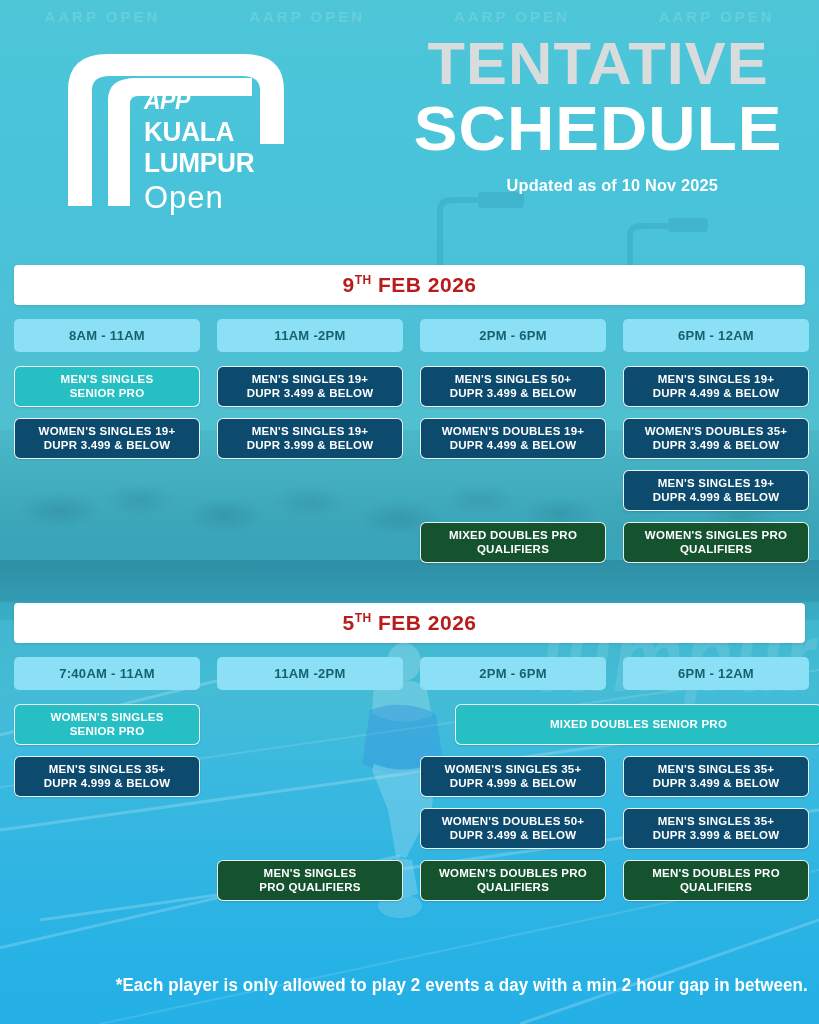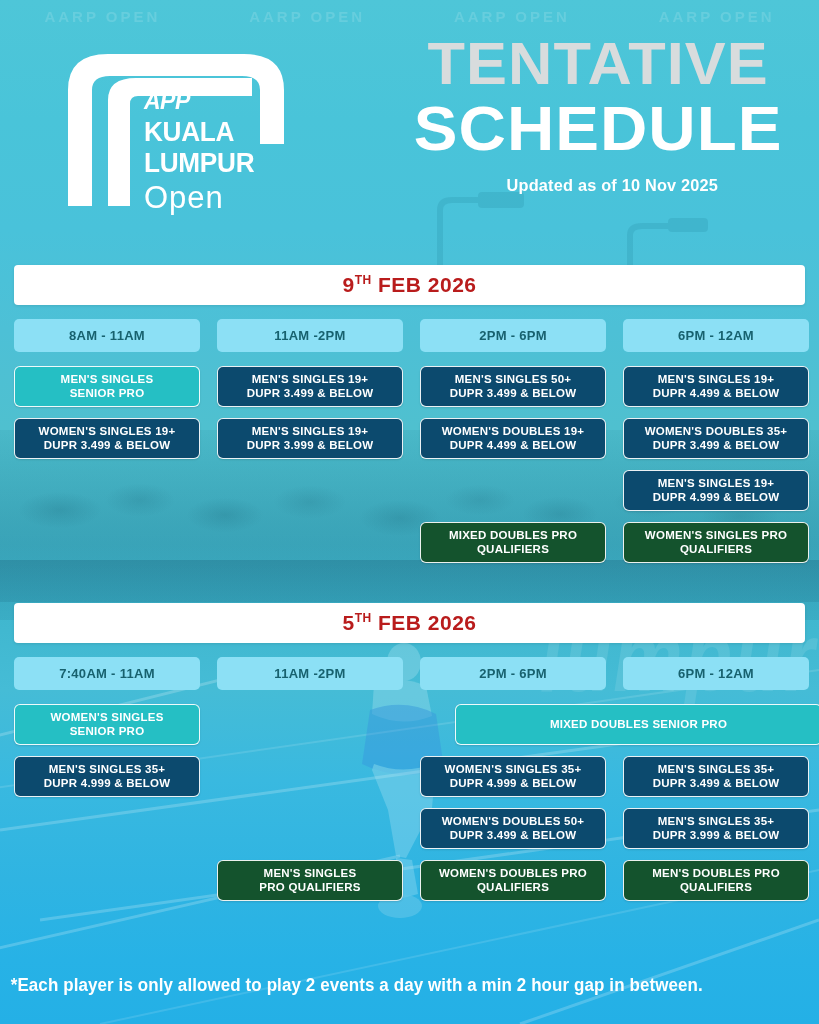--- a/index.html
+++ b/index.html
@@ -201,21 +201,21 @@
     position: absolute;
     left: 441px;
     width: 367px;
     height: 41px;
   }
 
   
   .footer {
     position: absolute;
     left: 0; bottom: 28px; width: 819px;
-    text-align: left;
+    text-align: right;
   }
   .footer-text {
     font-size: 17.5px; font-weight: 700; color: #ffffff;
     letter-spacing: .1px;
     transform: scaleX(.97);
     display: inline-block;
   }
 </style>
 </head>
 <body>

